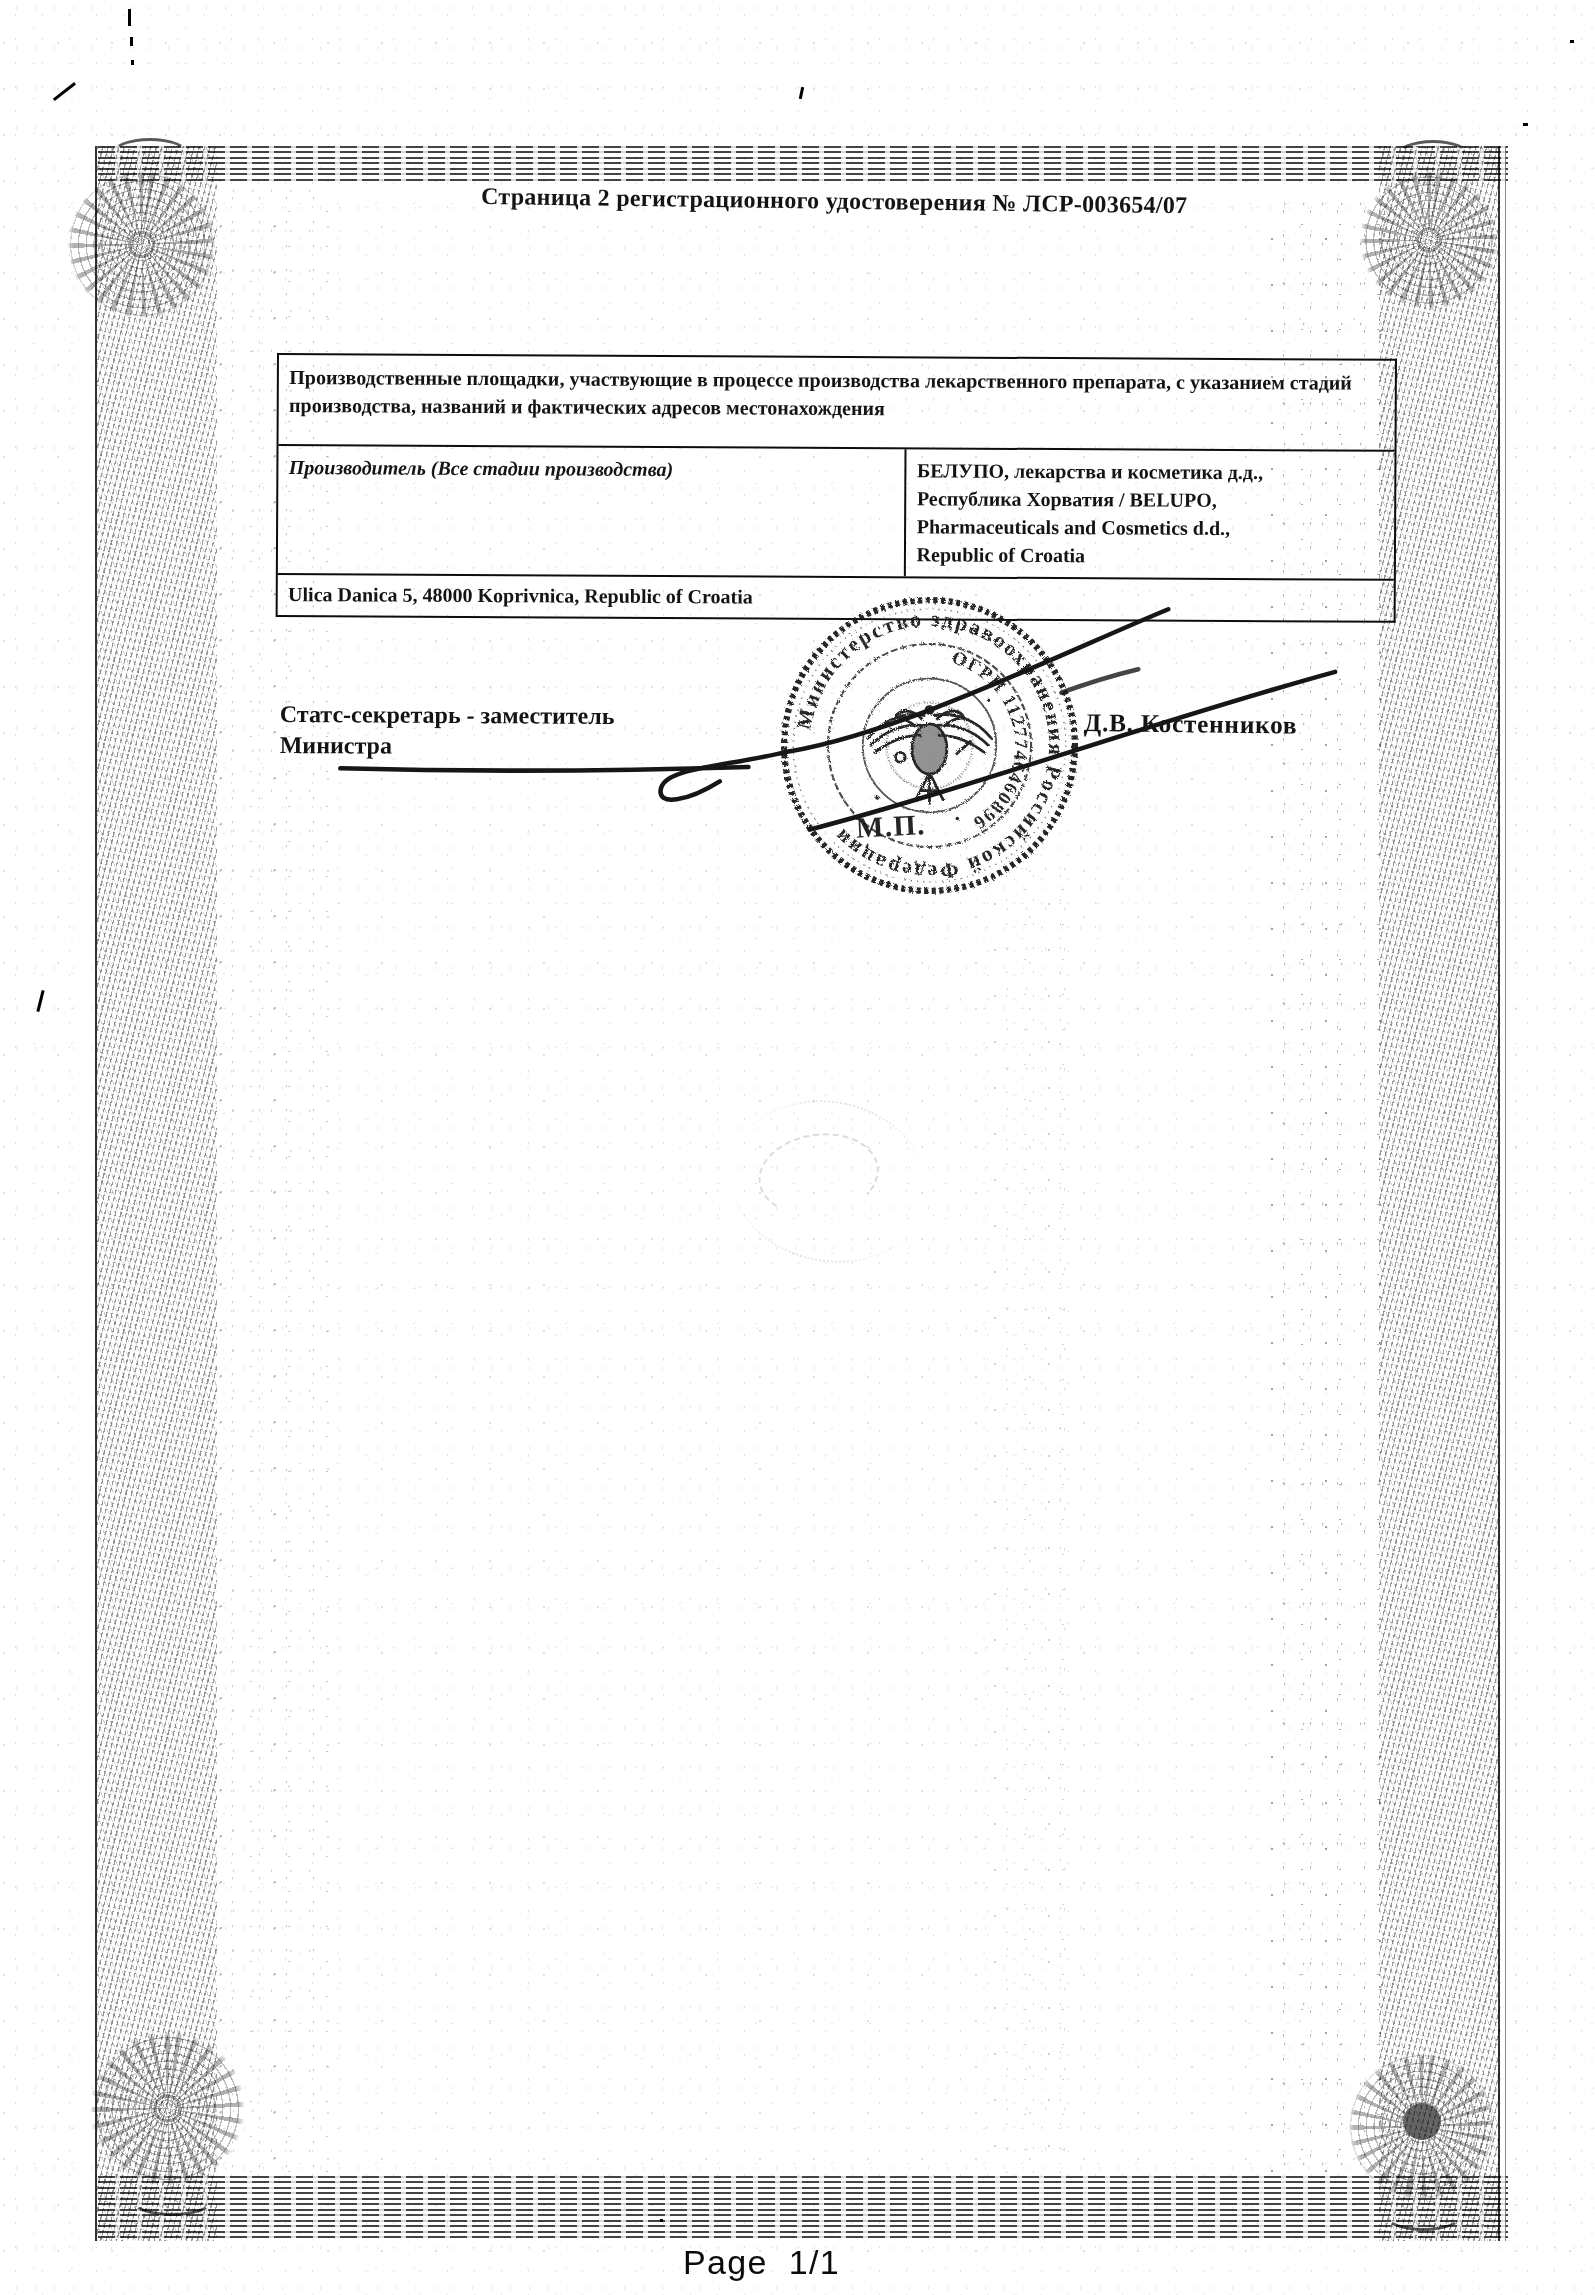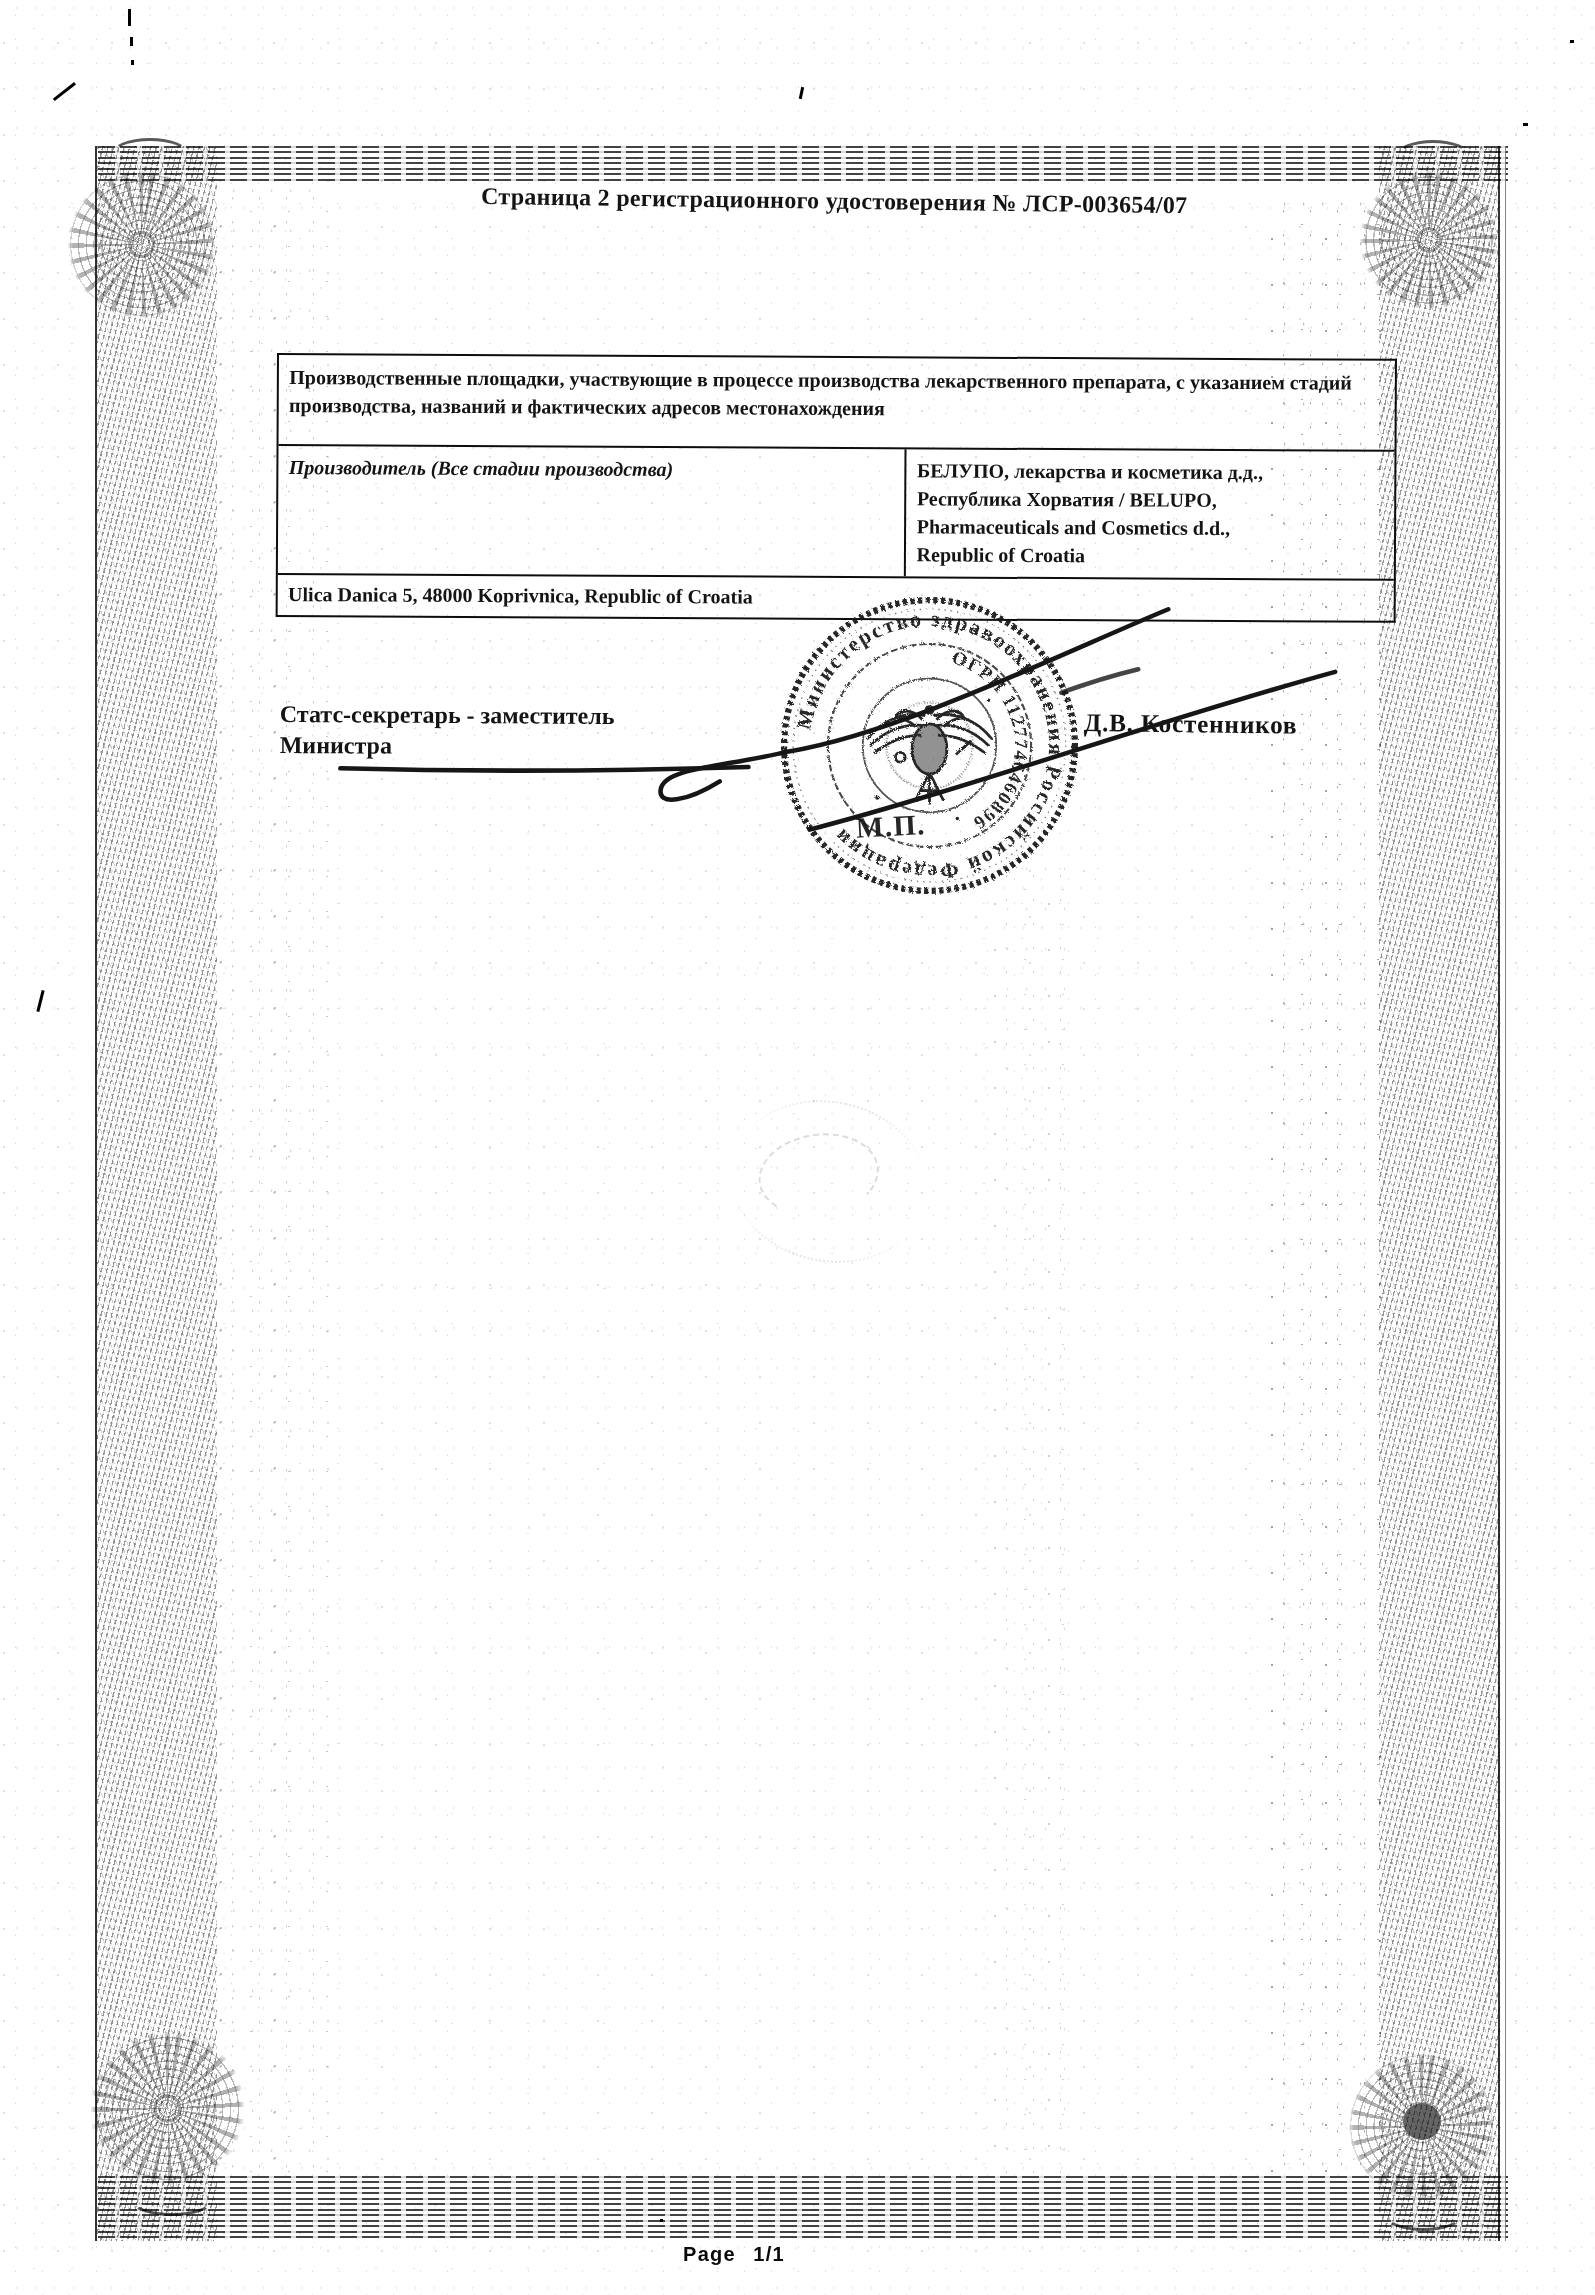--- a/index.html
+++ b/index.html
@@ -110,21 +110,21 @@
   }
   .ghost-inner{
     position:absolute;left:26px;top:33px;width:117px;height:78px;
     border:2px dashed rgba(0,0,0,.4);border-radius:50%;
     border-bottom-color:transparent;transform:rotate(-20deg);
   }
   
   .footer-page{
     position:absolute;left:683px;top:2243px;width:274px;
     font-family:"Liberation Sans","DejaVu Sans",sans-serif;
-    font-size:20px;font-weight:bold;word-spacing:10.4px;letter-spacing:1.3px;
+    font-size:34px;font-weight:normal;word-spacing:10.4px;letter-spacing:1.3px;
     color:#0a0a0a;
   }
   
   .artifact{position:absolute;background:#000;}
 </style>
 </head>
 <body>
 
 <div class="page">
 

